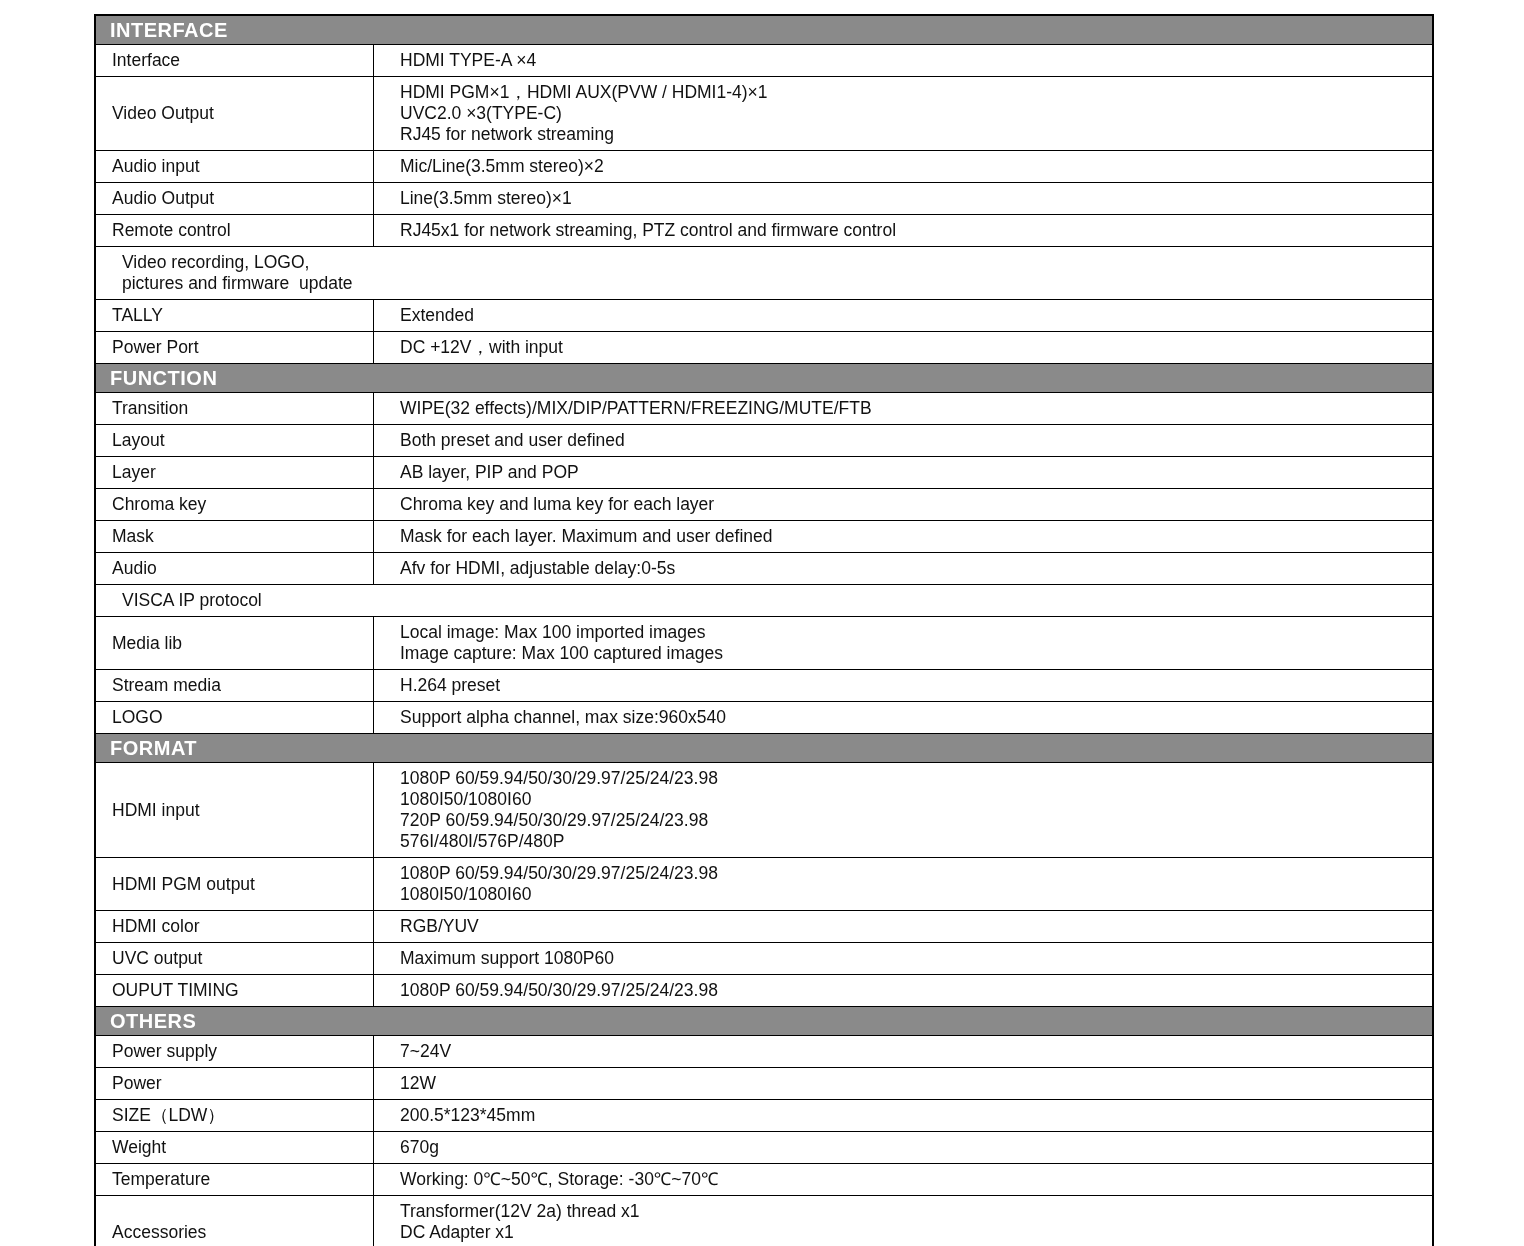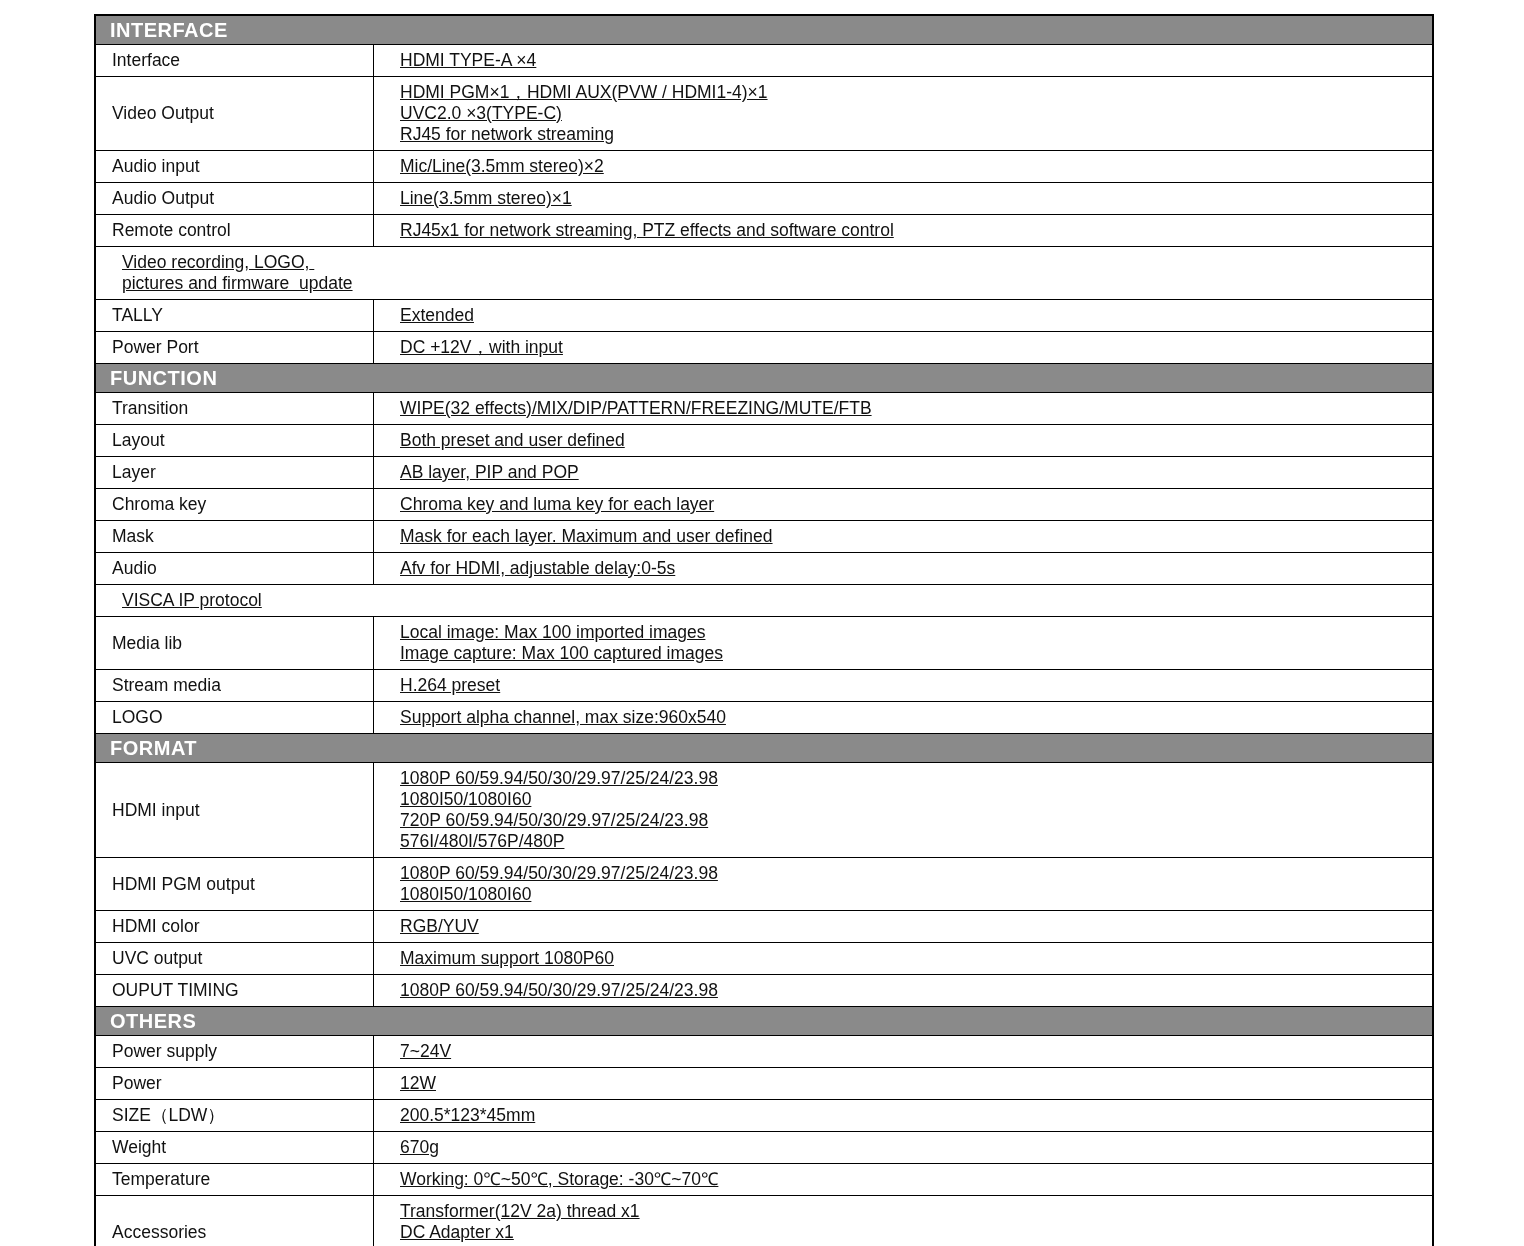--- a/index.html
+++ b/index.html
@@ -48,21 +48,21 @@
   .value-cell {
     display: flex;
     flex-direction: column;
     justify-content: center;
     padding: 5px 12px 5px 26px;
     font-size: 17.5px;
     color: #111111;
     line-height: 21px;
     min-height: 31px;
   }
-  .value-line { white-space: pre-wrap; text-decoration: underline; }
+  .value-line { white-space: pre-wrap; }
 </style>
 </head>
 <body>
 
 <div class="page">
   <div class="spec-table">
       <div class="section-header">INTERFACE</div>
       <div class="row">
         <div class="label-cell">Interface</div>
         <div class="value-cell">
@@ -85,21 +85,21 @@
       </div>
       <div class="row">
         <div class="label-cell">Audio Output</div>
         <div class="value-cell">
           <div class="value-line">Line(3.5mm stereo)×1</div>
         </div>
       </div>
       <div class="row">
         <div class="label-cell">Remote control</div>
         <div class="value-cell">
-          <div class="value-line">RJ45x1 for network streaming, PTZ effects and software control</div>
+          <div class="value-line">RJ45x1 for network streaming, PTZ control and firmware control</div>
         </div>
       </div>
       <div class="row">
         <div class="value-cell">
           <div class="value-line">Video recording, LOGO, pictures and firmware  update</div>
         </div>
       </div>
       <div class="row">
         <div class="label-cell">TALLY</div>
         <div class="value-cell">

